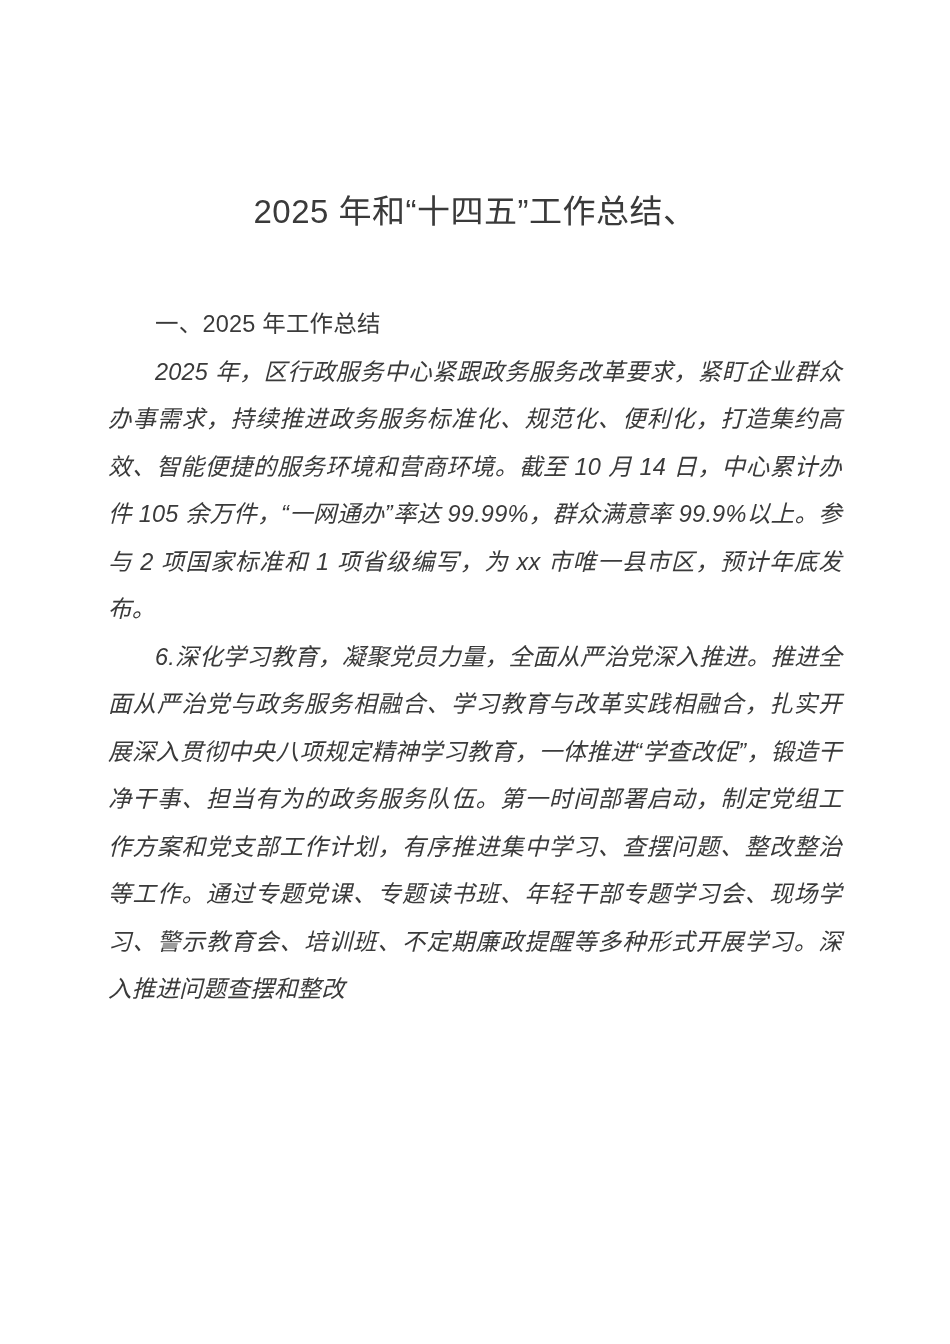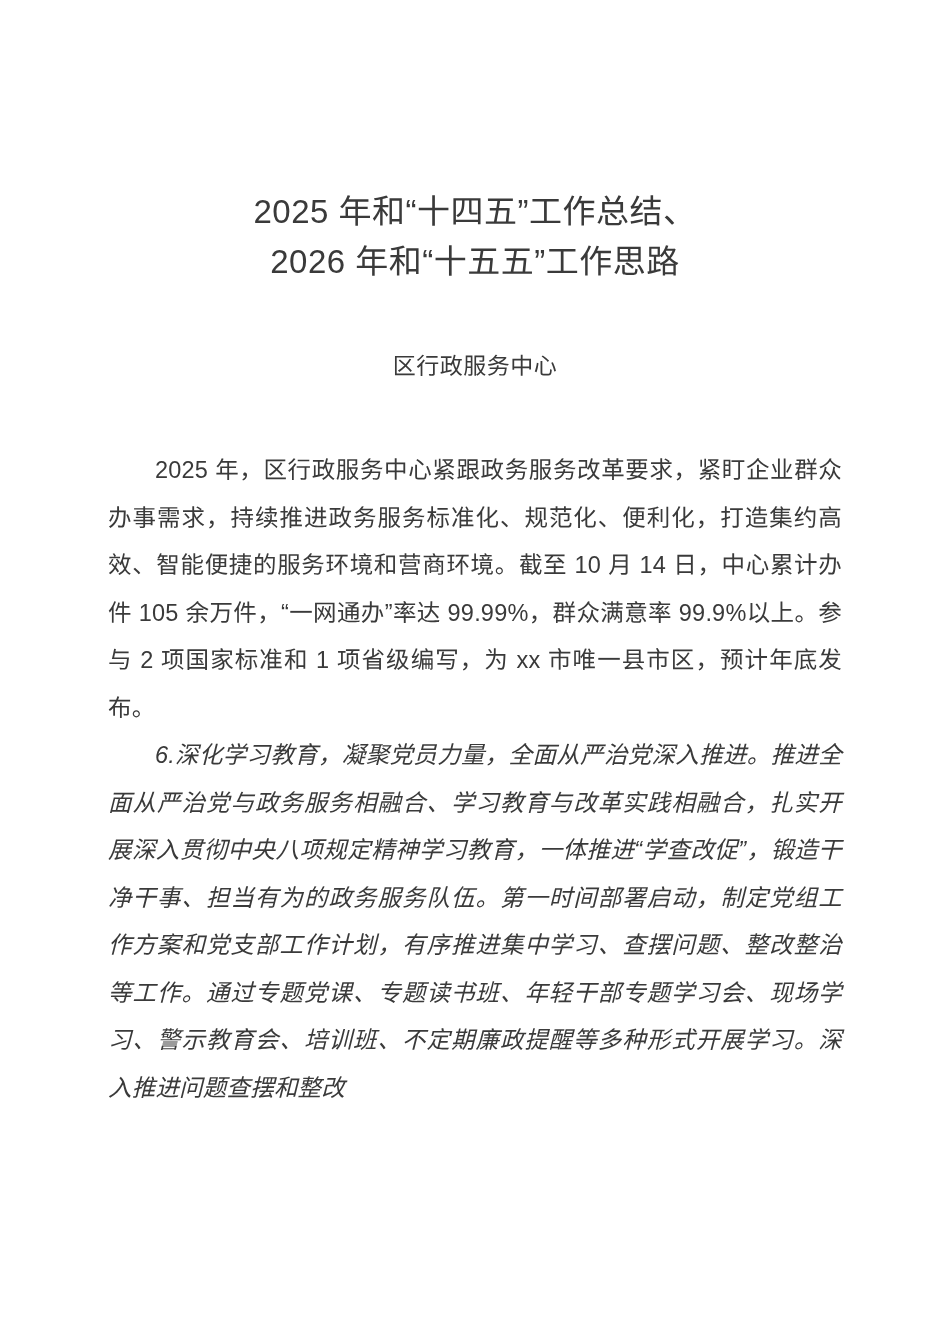--- a/index.html
+++ b/index.html
@@ -84,24 +84,23 @@
   }
 </style>
 </head>
 <body>
 
 <div class="page">
   <div class="content">
 
     <h1 class="doc-title">
       <span class="title-line">2025 年和“十四五”工作总结、</span>
-      <span class="title-line">2026 年和“十五五”工作思路</span>
     </h1>
 
-    <p class="doc-subtitle">区行政服务中心</p>
 
     <div class="body-block">
+      <p class="para section-heading">一、2025 年工作总结</p>
       <p class="para">2025 年，区行政服务中心紧跟政务服务改革要求，紧盯企业群众办事需求，持续推进政务服务标准化、规范化、便利化，打造集约高效、智能便捷的服务环境和营商环境。截至 10 月 14 日，中心累计办件 105 余万件，“一网通办”率达 99.99%，群众满意率 99.9%以上。参与 2 项国家标准和 1 项省级编写，为 xx 市唯一县市区，预计年底发布。</p>
       <p class="para">6.深化学习教育，凝聚党员力量，全面从严治党深入推进。推进全面从严治党与政务服务相融合、学习教育与改革实践相融合，扎实开展深入贯彻中央八项规定精神学习教育，一体推进“学查改促”，锻造干净干事、担当有为的政务服务队伍。第一时间部署启动，制定党组工作方案和党支部工作计划，有序推进集中学习、查摆问题、整改整治等工作。通过专题党课、专题读书班、年轻干部专题学习会、现场学习、警示教育会、培训班、不定期廉政提醒等多种形式开展学习。深入推进问题查摆和整改</p>
     </div>
 
   </div>
 </div>
 
 </body></html>

